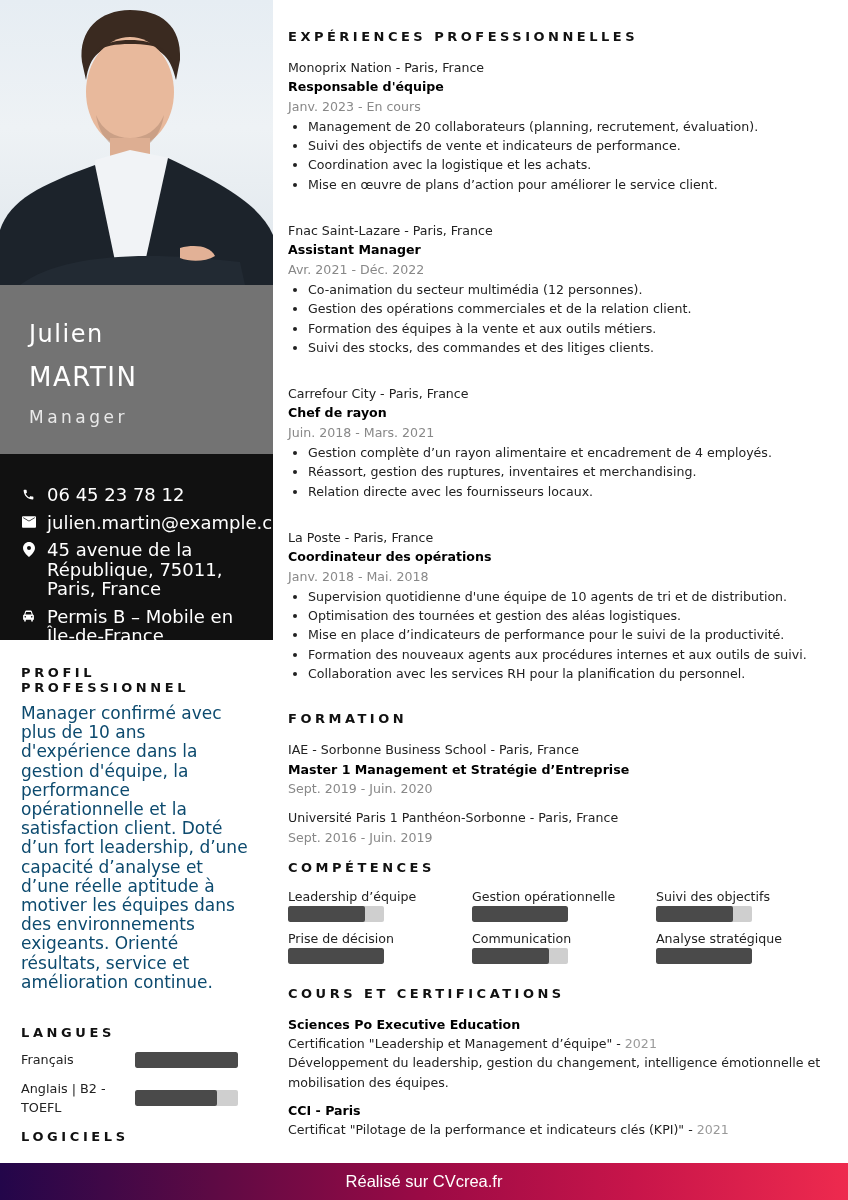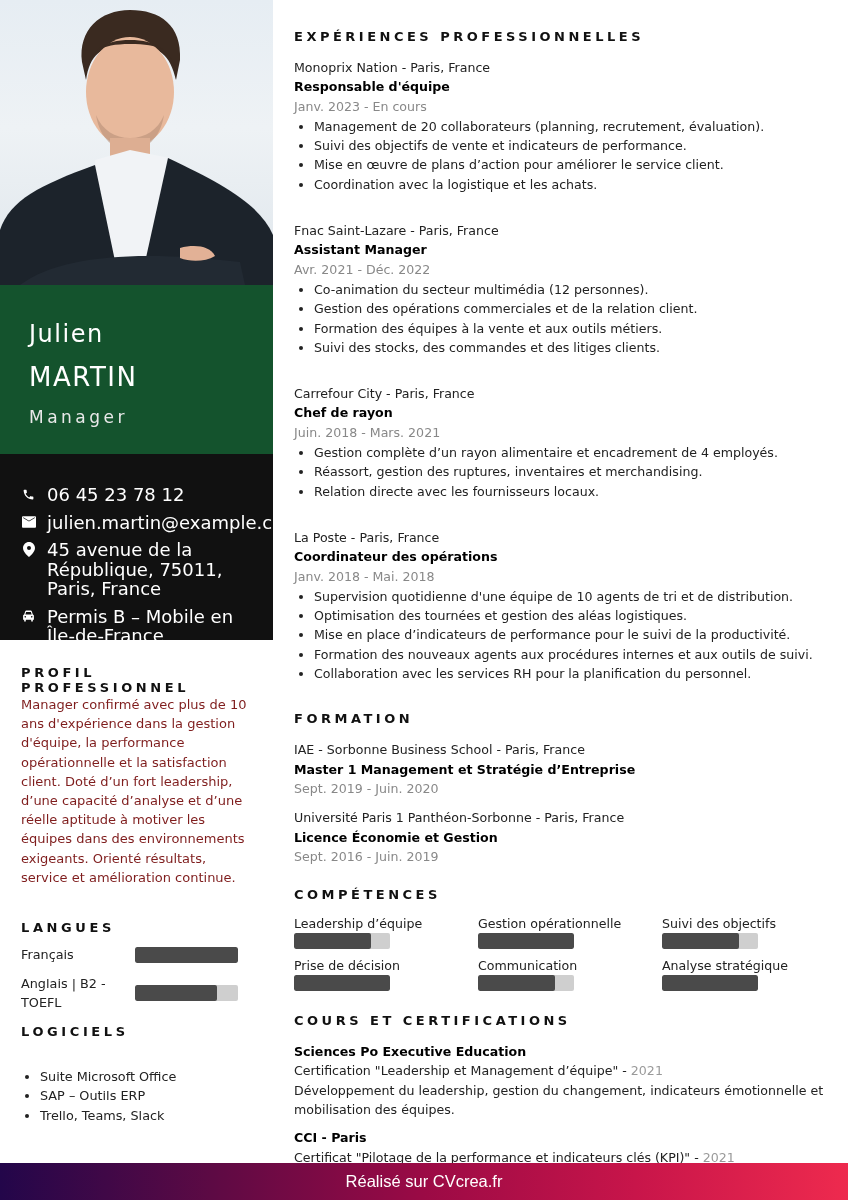--- a/index.html
+++ b/index.html
@@ -9,67 +9,67 @@
     
     .left { position: absolute; left: 0; top: 0; width: 273px; height: 1163px; }
     .photo {
       position: absolute; left: 0; top: 0; width: 273px; height: 285px; overflow: hidden;
       background: linear-gradient(180deg, #e6edf3 0%, #eef2f5 45%, #dfe6ec 100%);
     }
     .photo svg { display: block; }
 
     .name-block {
       position: absolute; left: 0; top: 285px; width: 273px; height: 169px;
-      background: #14532d; color: #fff; padding: 34px 0 0 29px;
+      background: #737373; color: #fff; padding: 34px 0 0 29px;
     }
     .first-name { font-size: 24px; letter-spacing: 1.5px; line-height: 30px; font-weight: normal; }
     .last-name { font-size: 26px; letter-spacing: 1.5px; line-height: 30px; margin-top: 13px; }
     .job-title { font-size: 17px; letter-spacing: 3.5px; margin-top: 15px; color: #e9e9e9; }
 
     .contact-block {
       position: absolute; left: 0; top: 454px; width: 273px; height: 186px;
       background: #111111; color: #fff; padding: 31px 0 0 20px;
     }
     .contact-item { display: flex; align-items: flex-start; font-size: 18px; line-height: 19.5px; margin-bottom: 8px; }
     .contact-item .ic { width: 17px; height: 19px; margin-right: 10px; display: flex; align-items: center; justify-content: center; flex-shrink: 0; }
     .contact-item .ic svg { fill: #fff; }
     .contact-item .txt { width: 195px; }
 
     .left-content { position: absolute; left: 21px; top: 665px; width: 235px; }
     .sec-title { font-size: 13px; font-weight: bold; letter-spacing: 3.6px; color: #111; }
-    .profile-text { font-size: 13px; line-height: 19.2px; margin-top: 0; color: #7f1d1d; }
+    .profile-text { font-size: 17px; line-height: 19.2px; margin-top: 9px; color: #0c4a6e; }
 
     .lang-title { margin-top: 33px; }
     .lang-row { display: flex; align-items: center; margin-top: 10px; }
     .lang-row .lbl { width: 114px; font-size: 12.8px; line-height: 19px; color: #222; }
     .bar { width: 103px; height: 16px; background: #cfcfcf; border-radius: 2px; position: relative; overflow: hidden; }
     .bar .fill { position: absolute; left: 0; top: 0; bottom: 0; background: #4a4a4a; border-radius: 2px; }
 
     .soft-title { margin-top: 12px; }
     .soft-list { margin-top: 28px; list-style: none; }
     .soft-list li { font-size: 12.8px; line-height: 19.3px; color: #222; position: relative; padding-left: 19px; }
     .soft-list li::before { content: ""; position: absolute; left: 4px; top: 8px; width: 4px; height: 4px; border-radius: 50%; background: #222; }
 
     
-    .right { position: absolute; left: 294px; top: 28px; width: 540px; }
+    .right { position: absolute; left: 288px; top: 28px; width: 540px; }
     .r-title { font-size: 13px; font-weight: bold; letter-spacing: 3.5px; color: #111; line-height: 18px; }
     .exp { margin-top: 12px; }
     .exp + .exp { margin-top: 27px; }
     .company { font-size: 12.6px; line-height: 19.3px; color: #222; }
     .role { font-size: 12.6px; line-height: 19.3px; color: #000; font-weight: bold; }
     .dates { font-size: 12.6px; line-height: 19.3px; color: #888; }
     .bullets { list-style: none; margin-top: 1px; }
     .bullets li { font-size: 12.6px; line-height: 19.3px; color: #222; position: relative; padding-left: 20px; }
     .bullets li::before { content: ""; position: absolute; left: 5px; top: 8px; width: 4px; height: 4px; border-radius: 50%; background: #222; }
 
     .formation { margin-top: 27px; }
     .edu { margin-top: 12px; }
     .edu + .edu { margin-top: 10px; }
 
-    .skills { margin-top: 20px; }
+    .skills { margin-top: 12px; }
     .skills-grid { display: grid; grid-template-columns: 184px 184px 184px; row-gap: 9px; margin-top: 12px; }
     .skill .lbl { font-size: 12.6px; line-height: 16px; color: #222; }
     .skill .bar { width: 96px; height: 16px; margin-top: 1px; }
 
     .certs { margin-top: 21px; }
     .cert { margin-top: 12px; }
     .cert + .cert { margin-top: 9px; }
     .cert .org { font-size: 12.6px; line-height: 19.3px; font-weight: bold; color: #000; }
     .cert .line { font-size: 12.6px; line-height: 19.3px; color: #222; }
     .cert .yr { color: #999; }
@@ -188,22 +188,22 @@
   <section>
     <h2 class="r-title">EXPÉRIENCES PROFESSIONNELLES</h2>
 
     <div class="exp">
       <div class="company">Monoprix Nation - Paris, France</div>
       <div class="role">Responsable d'équipe</div>
       <div class="dates">Janv. 2023 - En cours</div>
       <ul class="bullets">
         <li>Management de 20 collaborateurs (planning, recrutement, évaluation).</li>
         <li>Suivi des objectifs de vente et indicateurs de performance.</li>
+        <li>Coordination avec la logistique et les achats.</li>
         <li>Mise en œuvre de plans d’action pour améliorer le service client.</li>
-        <li>Coordination avec la logistique et les achats.</li>
       </ul>
     </div>
 
     <div class="exp">
       <div class="company">Fnac Saint-Lazare - Paris, France</div>
       <div class="role">Assistant Manager</div>
       <div class="dates">Avr. 2021 - Déc. 2022</div>
       <ul class="bullets">
         <li>Co-animation du secteur multimédia (12 personnes).</li>
         <li>Gestion des opérations commerciales et de la relation client.</li>
@@ -239,21 +239,20 @@
 
   <section class="formation">
     <h2 class="r-title">FORMATION</h2>
     <div class="edu">
       <div class="company">IAE - Sorbonne Business School - Paris, France</div>
       <div class="role">Master 1 Management et Stratégie d’Entreprise</div>
       <div class="dates">Sept. 2019 - Juin. 2020</div>
     </div>
     <div class="edu">
       <div class="company">Université Paris 1 Panthéon-Sorbonne - Paris, France</div>
-      <div class="role">Licence Économie et Gestion</div>
       <div class="dates">Sept. 2016 - Juin. 2019</div>
     </div>
   </section>
 
   <section class="skills">
     <h2 class="r-title">COMPÉTENCES</h2>
     <div class="skills-grid">
       <div class="skill">
         <div class="lbl">Leadership d’équipe</div>
         <div class="bar">
@@ -293,21 +292,21 @@
     </div>
   </section>
 
   <section class="certs">
     <h2 class="r-title">COURS ET CERTIFICATIONS</h2>
     <div class="cert">
       <div class="org">Sciences Po Executive Education</div>
       <div class="line">
         <span>Certification "Leadership et Management d’équipe"</span><span> - </span><span class="yr">2021</span>
       </div>
-      <div class="line">Développement du leadership, gestion du changement, indicateurs émotionnelle et mobilisation des équipes.</div>
+      <div class="line">Développement du leadership, gestion du changement, intelligence émotionnelle et mobilisation des équipes.</div>
     </div>
     <div class="cert">
       <div class="org">CCI - Paris</div>
       <div class="line">
         <span>Certificat "Pilotage de la performance et indicateurs clés (KPI)"</span><span> - </span><span class="yr">2021</span>
       </div>
     </div>
   </section>
 </main>
 

